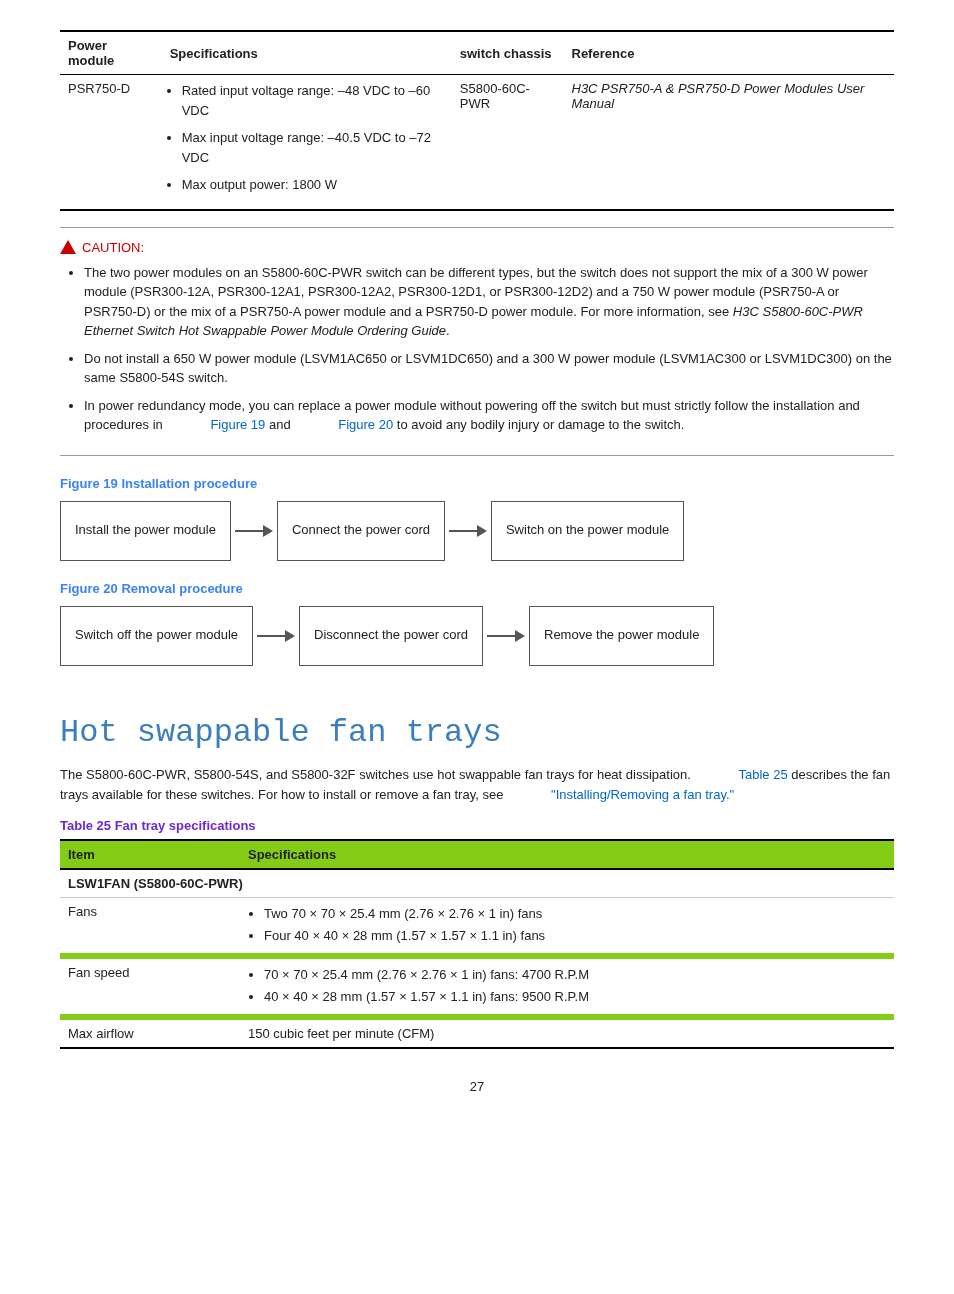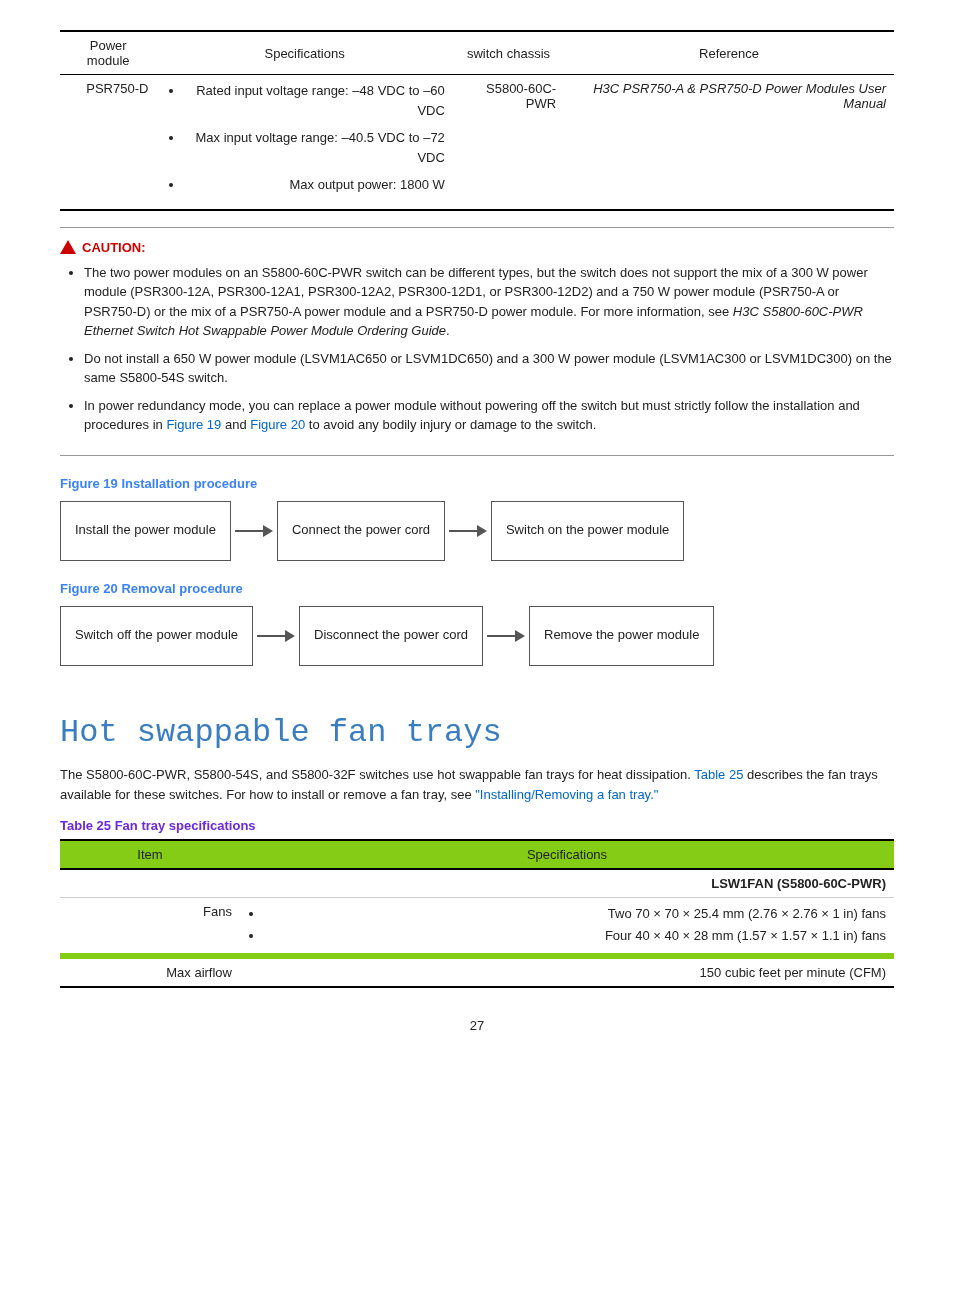--- a/index.html
+++ b/index.html
@@ -12,45 +12,44 @@
       padding: 30px 60px 40px 60px;
     }
 
     
     table {
       width: 100%;
       border-collapse: collapse;
       margin-bottom: 16px;
     }
     table th {
-      font-weight: normal;
-      text-align: center;
+      font-weight: bold;
+      text-align: left;
       padding: 6px 8px;
       border-top: 2px solid #000;
       border-bottom: 1px solid #000;
     }
     table td {
       padding: 6px 8px;
       vertical-align: top;
-      text-align: right;
     }
     table tr:last-child td {
       border-bottom: 2px solid #000;
     }
 
     
     .caution-block {
       border-top: 1px solid #999;
       border-bottom: 1px solid #999;
       padding: 12px 0;
       margin-bottom: 20px;
     }
     .caution-title {
       color: #c00;
-      font-weight: bold;
+      font-weight: normal;
       font-size: 13px;
       display: flex;
       align-items: center;
       gap: 6px;
       margin-bottom: 8px;
     }
     .caution-title .triangle {
       width: 0;
       height: 0;
       border-left: 8px solid transparent;
@@ -61,20 +60,21 @@
     .caution-block ul {
       margin-left: 24px;
     }
     .caution-block ul li {
       margin-bottom: 8px;
       line-height: 1.5;
     }
     .link-blue {
       color: #0066cc;
       text-decoration: none;
+      margin-left: 44px;
     }
     em, .italic {
       font-style: italic;
     }
 
     
     .figure-title {
       color: #3b82f6;
       font-weight: bold;
       margin-bottom: 10px;
@@ -165,21 +165,21 @@
 
     .page-number {
       text-align: center;
       margin-top: 30px;
       font-size: 13px;
     }
 
     
     .bullet-list {
       list-style: disc;
-      margin-left: 20px;
+      margin-left: 12px;
     }
     .bullet-list li {
       margin-bottom: 8px;
       line-height: 1.5;
     }
   </style>
 </head>
 <body>
 
 <table>
@@ -284,19 +284,28 @@
     <tr>
       <td>Fans</td>
       <td>
         <ul class="specs-table" style="list-style:disc; margin-left:16px;">
           <li>Two 70 × 70 × 25.4 mm (2.76 × 2.76 × 1 in) fans</li>
           <li>Four 40 × 40 × 28 mm (1.57 × 1.57 × 1.1 in) fans</li>
         </ul>
       </td>
     </tr>
     <tr>
+      <td>Fan speed</td>
+      <td>
+        <ul style="list-style:disc; margin-left:16px;">
+          <li>70 × 70 × 25.4 mm (2.76 × 2.76 × 1 in) fans: 4700 R.P.M</li>
+          <li>40 × 40 × 28 mm (1.57 × 1.57 × 1.1 in) fans: 9500 R.P.M</li>
+        </ul>
+      </td>
+    </tr>
+    <tr>
       <td>Max airflow</td>
       <td>150 cubic feet per minute (CFM)</td>
     </tr>
   </tbody>
 </table>
 
 <div class="page-number">27</div>
 
 </body></html>

